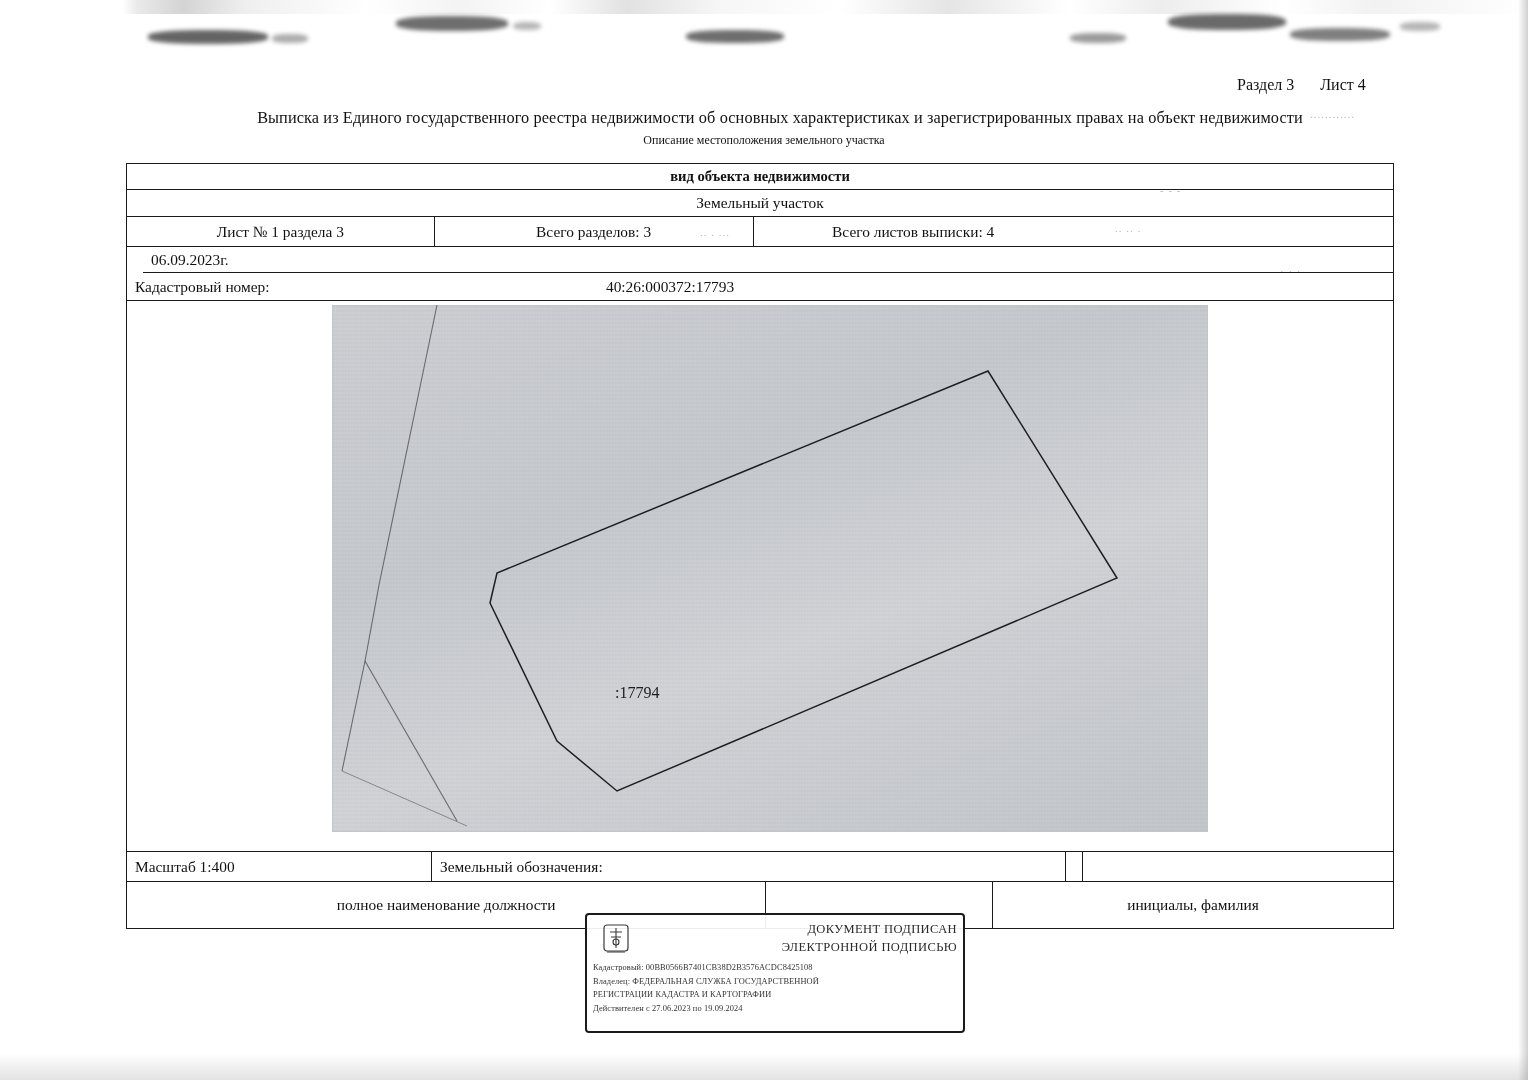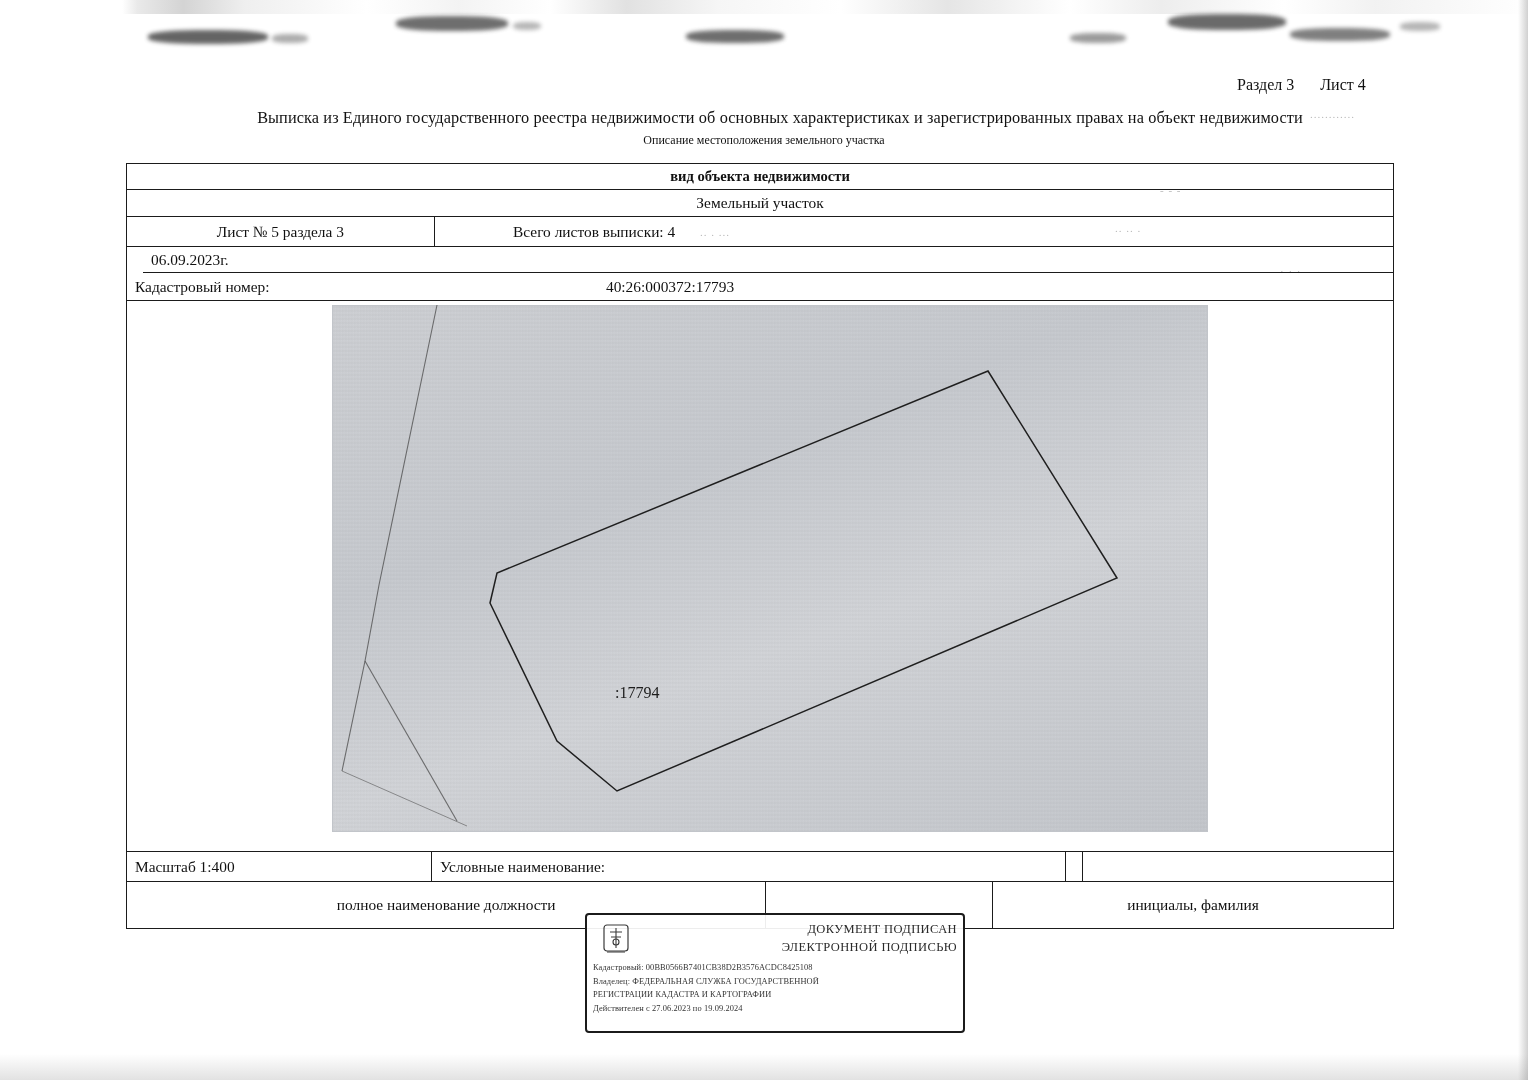--- a/index.html
+++ b/index.html
@@ -218,21 +218,22 @@
 
   <div class="row r-kind">
     <div class="cell center" style="width:100%; font-weight:bold; font-size:14.6px;">вид объекта недвижимости</div>
   </div>
 
   <div class="row r-obj">
     <div class="cell center" style="width:100%;">Земельный участок</div>
   </div>
 
   <div class="row r-counts">
-    <div class="cell center vline" style="width:24.3%;">Лист № 5 раздела 3</div>
+    <div class="cell center vline" style="width:24.3%;">Лист № 1 раздела 3</div>
+    <div class="cell center vline" style="width:25.2%;">Всего разделов: 3</div>
     <div class="cell center" style="width:25.2%;">Всего листов выписки: 4</div>
   </div>
 
   <div class="row r-date">
     <div class="cell" style="width:100%;">06.09.2023г.</div>
   </div>
 
   <div class="row r-cad">
     <div class="cell" style="width:37.2%;">Кадастровый номер:</div>
     <div class="cell" style="width:62.8%;">40:26:000372:17793</div>
@@ -252,21 +253,21 @@
         <path d="M 861 70 L 990 277 L 490 490 L 430 440 L 363 302 L 370 272 Z" fill="none" stroke="#1f1f1f" stroke-width="1.5"></path>
       </svg>
 
       <div class="map-lbl lbl-17794">:17794</div>
 
     </div>
   </div>
 
   <div class="row r-scale">
     <div class="cell vline scale-txt" style="width:24.3%;">Масштаб 1:400</div>
-    <div class="cell vline scale-txt" style="width:50.5%;">Условные наименование:</div>
+    <div class="cell vline scale-txt" style="width:50.5%;">Земельный обозначения:</div>
     <div class="cell vline" style="width:0.5%;"></div>
     <div class="cell" style="width:24.7%;"></div>
   </div>
 
   <div class="row r-sign">
     <div class="cell sign-cell vline" style="width:50.5%;">полное наименование должности</div>
     <div class="cell vline" style="width:17.9%;"></div>
     <div class="cell sign-cell" style="width:31.6%;">инициалы, фамилия</div>
   </div>
 

